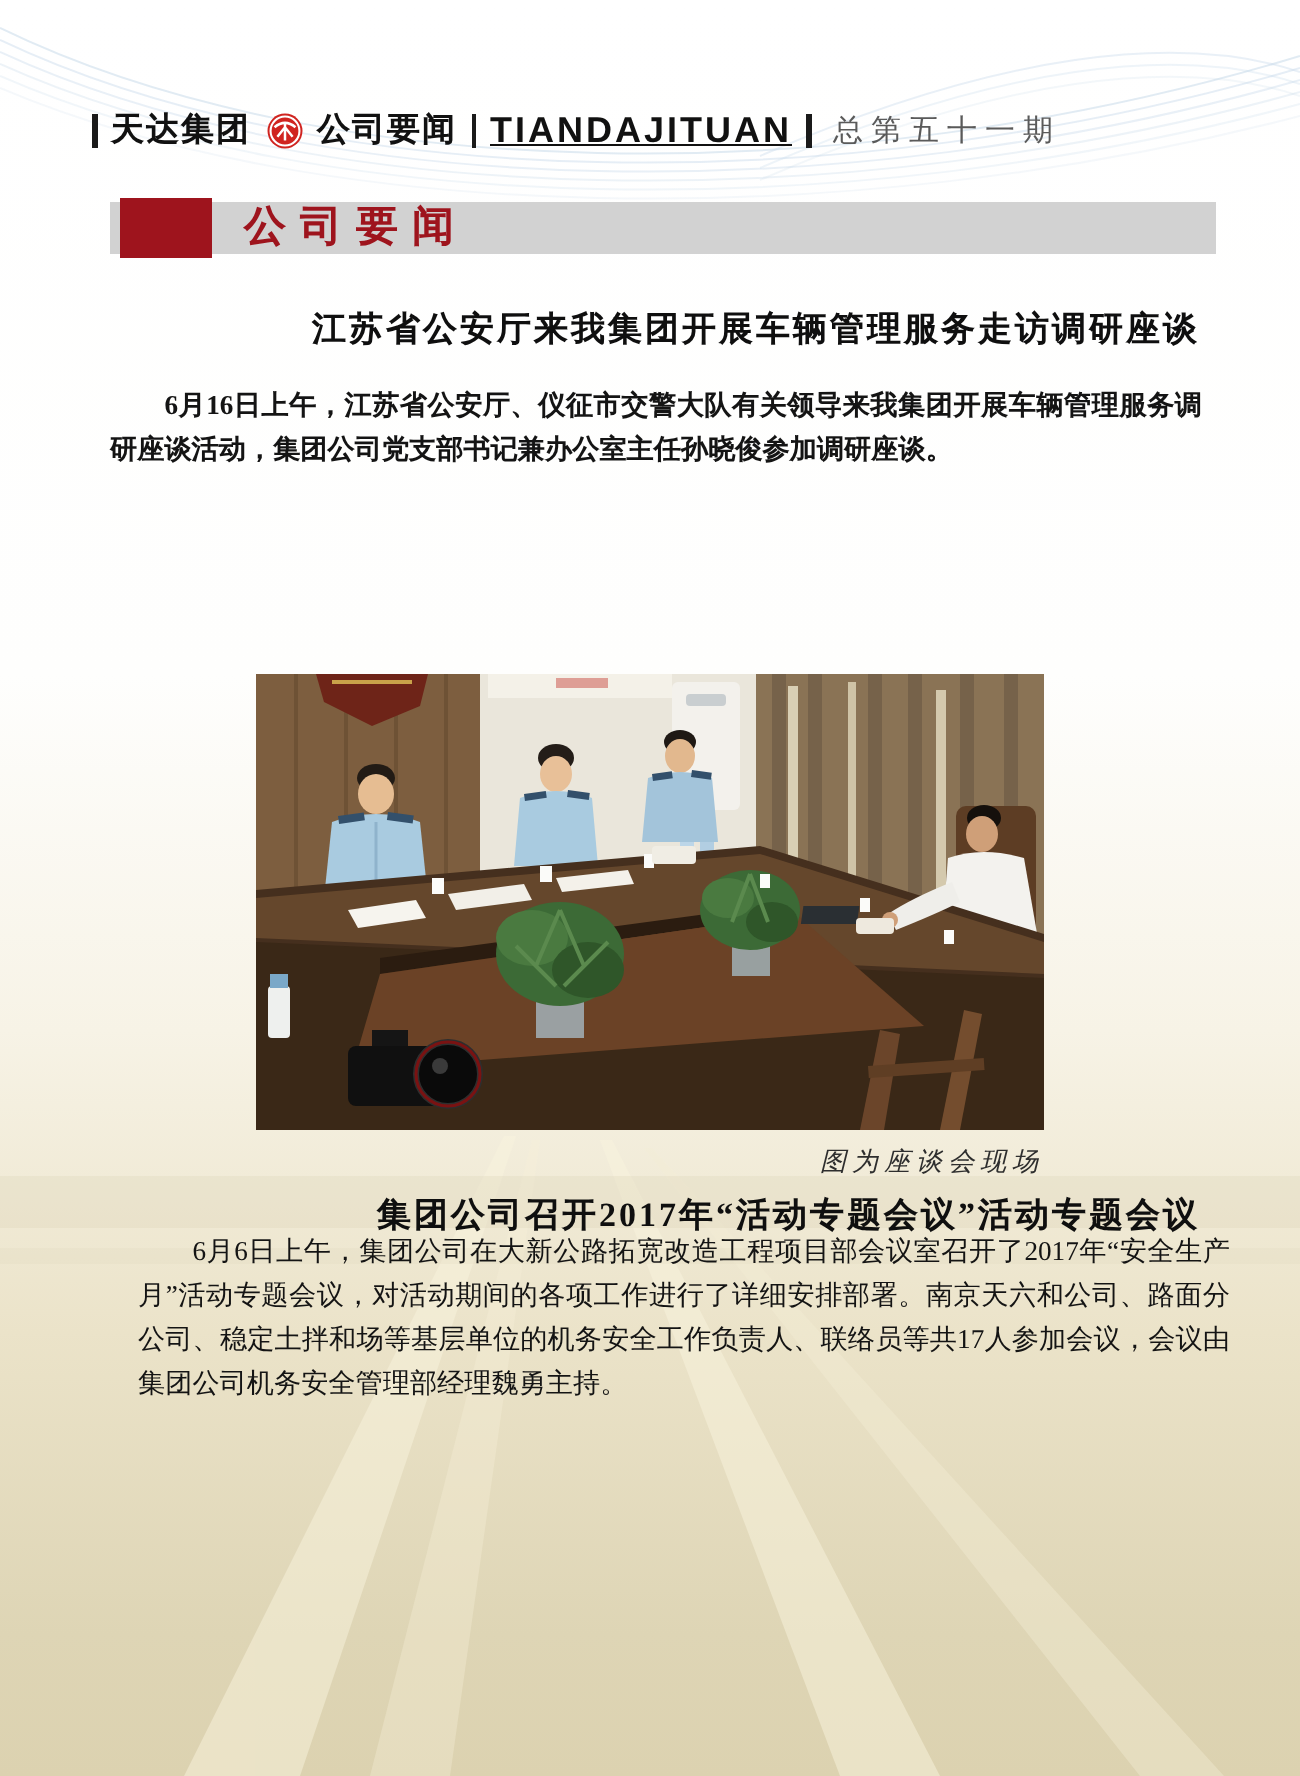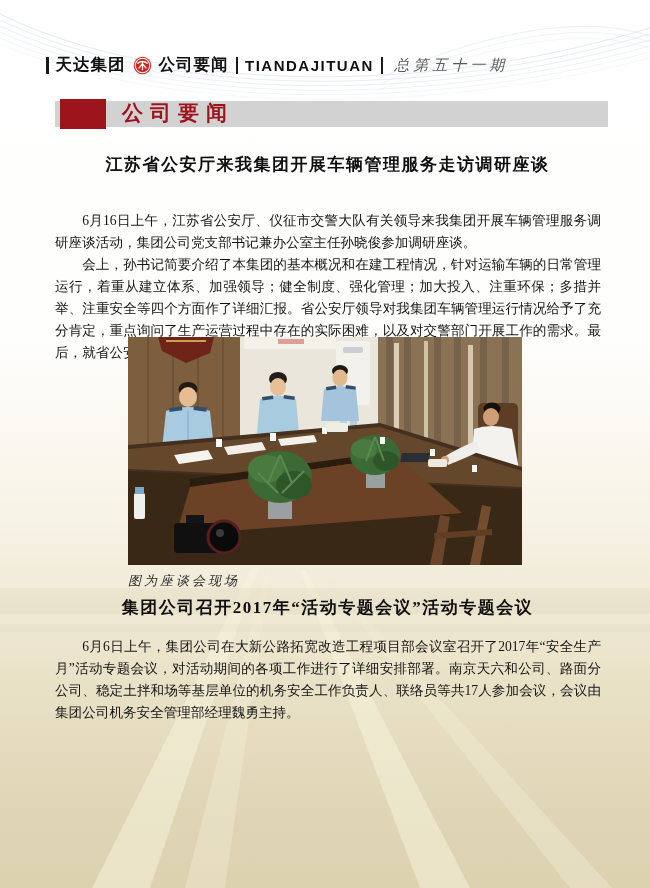--- a/index.html
+++ b/index.html
@@ -19,58 +19,58 @@
 
   
   .masthead{
     position:absolute;top:54px;left:46px;right:40px;
     display:flex;align-items:center;gap:7px;
     white-space:nowrap;
   }
   .vbar{display:inline-block;width:2.5px;height:17px;background:#1a1a1a;}
   .brand{font-size:16.5px;font-weight:bold;color:#111;letter-spacing:1px;}
   .logo-badge{width:19px;height:19px;}
-  .brand-en{font-family:"Liberation Sans","DejaVu Sans",sans-serif;font-size:15px;font-weight:bold;letter-spacing:1.5px;color:#111;}
-  .issue{font-size:15px;font-style:italic;color:#5a5a5a;letter-spacing:4px;margin-left:4px;text-align:right;}
+  .brand-en{font-family:"Liberation Sans","DejaVu Sans",sans-serif;font-size:18px;font-weight:bold;letter-spacing:1.5px;color:#111;text-decoration:underline;}
+  .issue{font-size:15px;color:#5a5a5a;letter-spacing:4px;margin-left:4px;text-align:right;}
 
   
   .banner{
     position:absolute;top:101px;left:55px;width:553px;height:26px;
     background:#d2d2d2;
   }
   .red-block{
     position:absolute;left:5px;top:-2px;width:46px;height:30px;
     background:#9e141d;
   }
   .banner-label{
     position:absolute;left:67px;top:0;height:40px;line-height:25px;
     font-size:21px;font-weight:bold;color:#9e141d;letter-spacing:7px;
   }
 
   .article-title{
     position:absolute;left:55px;width:545px;margin:0;
-    text-align:center;font-size:17px;font-weight:bold;color:#0f0f0f;
+    text-align:right;font-size:17px;font-weight:bold;color:#0f0f0f;
     letter-spacing:1.5px;
   }
   .t1{top:153px;}
   .t2{top:596px;}
 
   .body-text{position:absolute;left:55px;width:546px;}
-  .b1{top:210px;}
-  .b2{top:636px;}
+  .b1{top:192px;font-weight:bold;}
+  .b2{top:615px;margin-left:14px;}
   .body-text p{
     margin:0;text-indent:2em;
     font-size:13.6px;line-height:22px;
     text-align:justify;color:#141414;
   }
 
   .photo-figure{position:absolute;top:337px;left:128px;width:394px;margin:0;}
   .photo-frame{width:394px;height:228px;overflow:hidden;background:#cfc7b8;}
   .photo-caption{
-    margin-top:7px;text-align:left;
+    margin-top:7px;text-align:right;
     font-size:13px;font-style:italic;color:#2e2e2e;letter-spacing:3px;
   }
 </style>
 </head>
 <body>
 
 <div class="page">
 
   <svg class="deco" width="650" height="120" viewBox="0 0 650 120">
     <g fill="none" stroke="#c8daea" stroke-width="1">
@@ -114,21 +114,20 @@
   </header>
 
   <div class="banner">
     <span class="red-block"></span>
     <span class="banner-label">公司要闻</span>
   </div>
 
   <h1 class="article-title t1">江苏省公安厅来我集团开展车辆管理服务走访调研座谈</h1>
   <div class="body-text b1">
     <p>6月16日上午，江苏省公安厅、仪征市交警大队有关领导来我集团开展车辆管理服务调研座谈活动，集团公司党支部书记兼办公室主任孙晓俊参加调研座谈。</p>
-    <p>会上，孙书记简要介绍了本集团的基本概况和在建工程情况，针对运输车辆的日常管理运行，着重从建立体系、加强领导；健全制度、强化管理；加大投入、注重环保；多措并举、注重安全等四个方面作了详细汇报。省公安厅领导对我集团车辆管理运行情况给予了充分肯定，重点询问了生产运营过程中存在的实际困难，以及对交警部门开展工作的需求。最后，就省公安厅、仪征市交警大队做好运输企业服务工作征求了意见和建议。</p>
   </div>
 
   <figure class="photo-figure">
     <div class="photo-frame">
       <svg width="394" height="228" viewBox="0 0 394 228" preserveAspectRatio="none">
 
         <rect x="0" y="0" width="394" height="228" fill="#d6cec0"></rect>
         <rect x="100" y="0" width="175" height="115" fill="#eae6db"></rect>
         <rect x="0" y="0" width="112" height="125" fill="#7d5e3f"></rect>
         <g stroke="#694d31" stroke-width="2" opacity="0.7">

